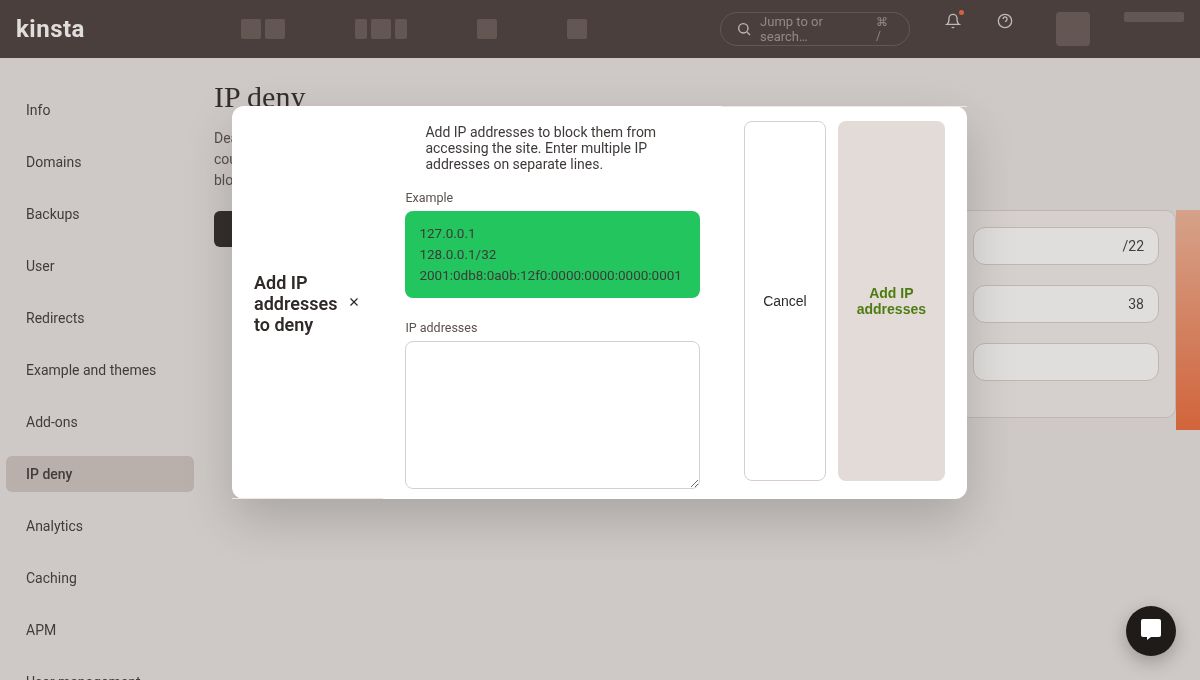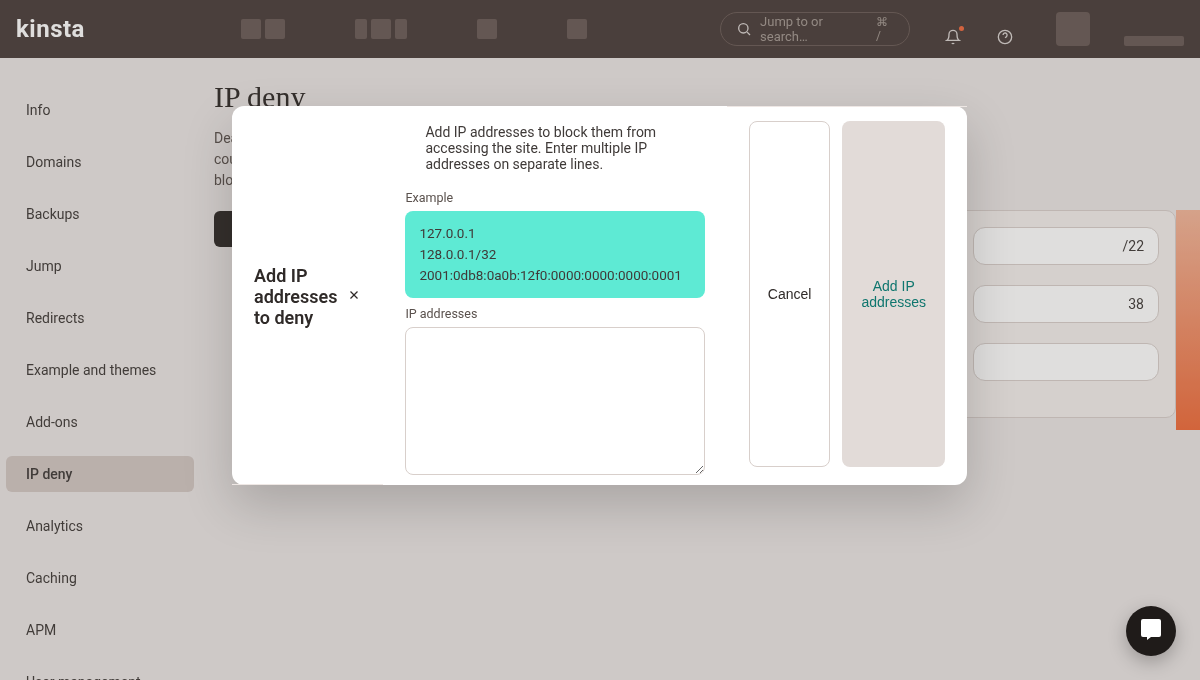--- a/index.html
+++ b/index.html
@@ -19,21 +19,21 @@
   .search {
     display: flex; align-items: center; gap: 8px; border: 1px solid #6a5b57;
     border-radius: 18px; height: 34px; padding: 0 14px; width: 190px;
     color: #a39892; font-size: 13px;
   }
   .search .kbd { margin-left: auto; font-size: 12px; color:#a39892;}
   .hicon { width: 18px; height: 18px; display:flex;align-items:center;justify-content:center; color:#d9d3d1; position:relative;}
   .bell-dot{position:absolute;top:-2px;right:-2px;width:5px;height:5px;border-radius:50%;background:#f16a3f;}
   .avatar-blur { width:34px;height:34px;background:#6a5b57;border-radius:4px;margin-left:8px;}
   .avatar-name-blur{width:60px;height:10px;background:#6a5b57;border-radius:2px;}
-  .header-right{display:flex;align-items:flex-end;gap:34px;}
+  .header-right{display:flex;align-items:flex-start;gap:34px;}
 
   
   .sidebar {
     position: absolute; left: 0; top: 58px; width: 200px; bottom: 0;
     padding: 34px 0 0 0;
   }
   .sidebar-item {
     padding: 10px 20px; font-size: 14px; color: #3f3a38; cursor: pointer;
     border-radius: 6px; margin: 0 6px 16px 6px;
   }
@@ -72,36 +72,36 @@
     display:flex;align-items:center;justify-content:space-between;
     padding:20px 22px 16px 22px; border-bottom:1px solid #eee7e4;
   }
   .modal-title{font-size:18px;font-weight:600;color:#2f2a28;}
   .close-btn{width:24px;height:24px;display:flex;align-items:center;justify-content:center;
     cursor:pointer;color:#2f2a28;font-size:16px;border:none;background:none;}
   .modal-body{padding:18px 22px 6px 22px;}
   .modal-instr{font-size:14px;color:#3f3a38;margin-bottom:18px;margin-left:20px;}
   .field-label{font-size:12.5px;color:#5a514d;margin-bottom:6px;display:block;}
   .example-box{
-    background:#5eead4;border-radius:8px;padding:12px 14px;font-size:13.5px;
-    color:#3f3a38;line-height:1.55;margin-bottom:8px; white-space:pre-line;
+    background:#22c55e;border-radius:8px;padding:12px 14px;font-size:13.5px;
+    color:#3f3a38;line-height:1.55;margin-bottom:22px; white-space:pre-line;
     font-family: inherit;
   }
   .ip-textarea{
     width:100%;height:148px;border:1px solid #d8cfcb;border-radius:8px;
     resize:vertical; padding:10px 12px; font-size:14px; font-family:inherit;
     outline:none;
   }
   .modal-footer{
     border-top:1px solid #eee7e4; padding:14px 22px 18px 22px;
     display:flex; gap:12px;
   }
   .btn{font-size:14px;padding:9px 18px;border-radius:8px;cursor:pointer;border:1px solid transparent;}
   .btn-secondary{background:#fff;border-color:#d8cfcb;color:#2f2a28;}
-  .btn-primary{background:#e2dbd8;color:#0f766e;border-color:transparent;cursor:not-allowed;}
+  .btn-primary{background:#e2dbd8;color:#4d7c0f;border-color:transparent;cursor:not-allowed;font-weight:bold;}
 
   
   .chat-fab{
     position:absolute;right:24px;bottom:24px;width:50px;height:50px;border-radius:50%;
     background:#1f1b19;display:flex;align-items:center;justify-content:center;
     box-shadow:0 6px 18px rgba(0,0,0,0.25);
   }
   .chat-fab svg{width:24px;height:24px;color:#fff;}
 
   .icon-svg{width:16px;height:16px;}
@@ -157,21 +157,21 @@
     </span>
     <div class="avatar-blur"></div>
     <div class="avatar-name-blur"></div>
   </div>
 </div>
 
 <div class="sidebar">
   <div class="sidebar-item"><span>Info</span></div>
   <div class="sidebar-item"><span>Domains</span></div>
   <div class="sidebar-item"><span>Backups</span></div>
-  <div class="sidebar-item"><span>Jump</span></div>
+  <div class="sidebar-item"><span>User</span></div>
   <div class="sidebar-item"><span>Redirects</span></div>
   <div class="sidebar-item"><span>Example and themes</span></div>
   <div class="sidebar-item"><span>Add-ons</span></div>
   <div class="sidebar-item active"><span>IP deny</span></div>
   <div class="sidebar-item"><span>Analytics</span></div>
   <div class="sidebar-item"><span>Caching</span></div>
   <div class="sidebar-item"><span>APM</span></div>
   <div class="sidebar-item"><span>User management</span></div>
 
 </div>

